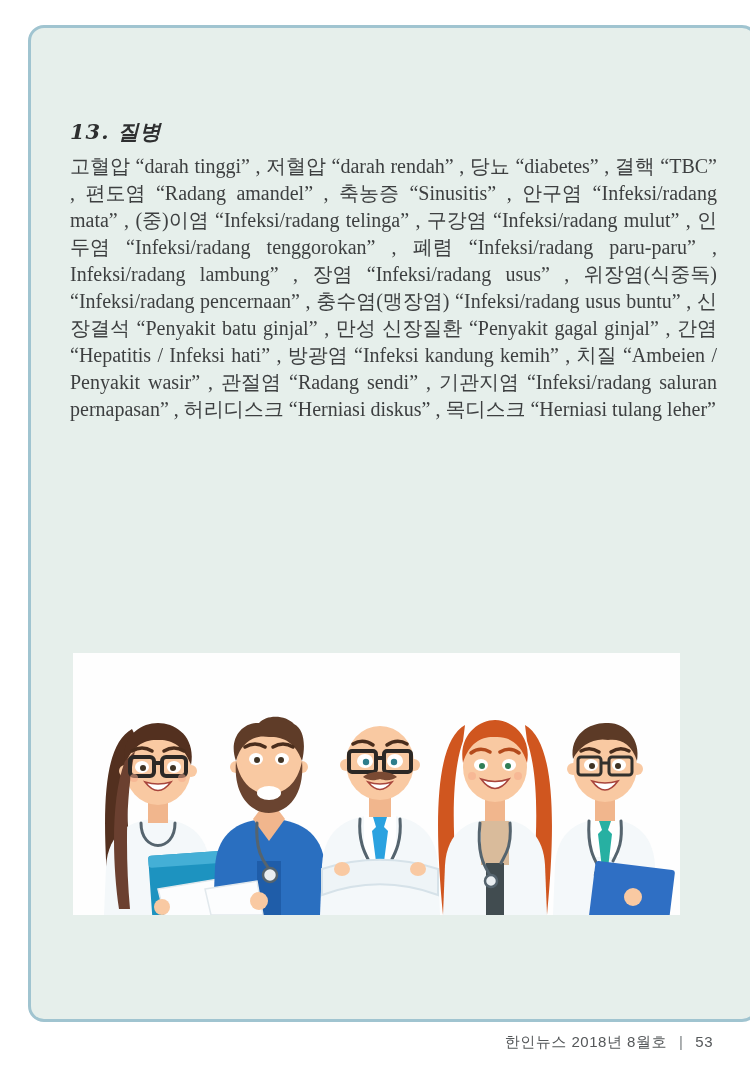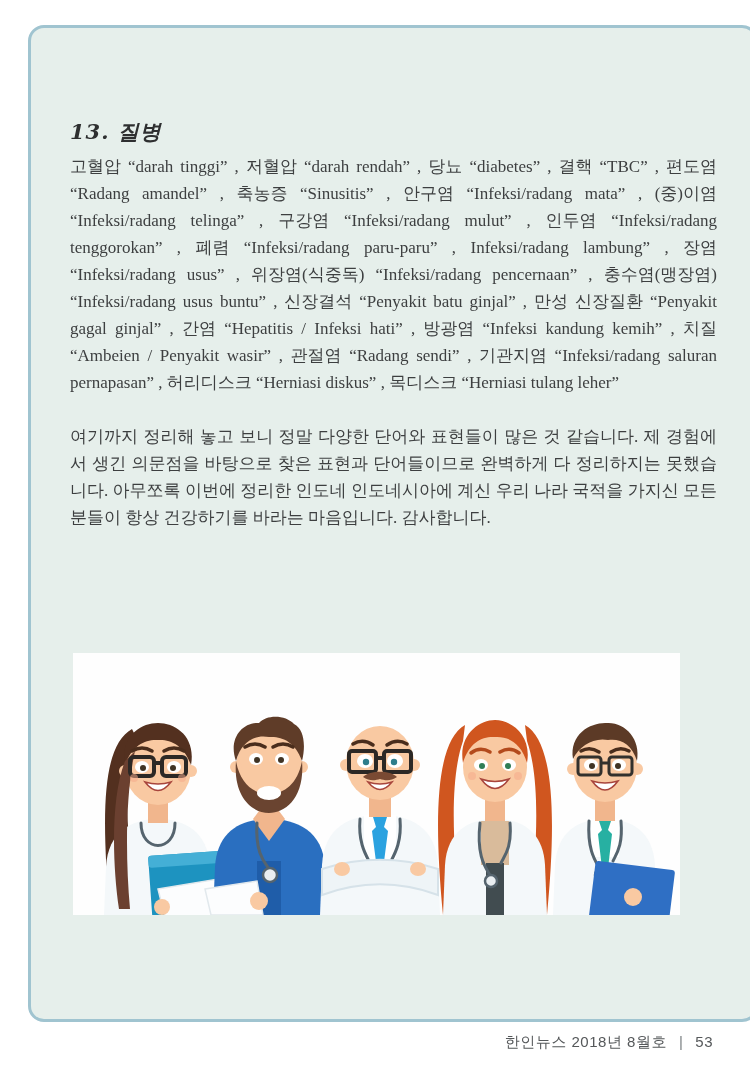--- a/index.html
+++ b/index.html
@@ -28,21 +28,21 @@
   .heading{
     font-family:"DejaVu Serif","Liberation Serif",serif;
     font-style:italic;
     font-weight:600;
     font-size:21px;
     letter-spacing:1px;
     color:#2e2f30;
     margin-bottom:7px;
   }
   .body-text{
-    font-size:17px;
+    font-size:20px;
     line-height:27px;
     color:var(--text);
     text-align:justify;
     word-break:normal;
   }
   .terms{margin-bottom:27px;}
   .illustration{
     position:absolute;
     left:42px; top:625px;
     width:607px; height:262px;
@@ -77,21 +77,20 @@
   .steth{fill:none;stroke:#55646e;stroke-width:3;stroke-linecap:round}
   .chestpiece{fill:#e9eef1;stroke:#55646e;stroke-width:2.5}
   .paper{fill:#fcfdfe;stroke:#e2e9ed;stroke-width:1.5}
 </style>
 </head>
 <body>
 
 <section class="panel">
   <h2 class="heading">13. 질병</h2>
   <p class="body-text terms">고혈압 “darah tinggi” , 저혈압 “darah rendah” , 당뇨 “diabetes” , 결핵 “TBC” , 편도염 “Radang amandel” , 축농증 “Sinusitis” , 안구염 “Infeksi/radang mata” , (중)이염 “Infeksi/radang telinga” , 구강염 “Infeksi/radang mulut” , 인두염 “Infeksi/radang tenggorokan” , 폐렴 “Infeksi/radang paru-paru” , Infeksi/radang lambung” , 장염 “Infeksi/radang usus” , 위장염(식중독) “Infeksi/radang pencernaan” , 충수염(맹장염) “Infeksi/radang usus buntu” , 신장결석 “Penyakit batu ginjal” , 만성 신장질환 “Penyakit gagal ginjal” , 간염 “Hepatitis / Infeksi hati” , 방광염 “Infeksi kandung kemih” , 치질 “Ambeien / Penyakit wasir” , 관절염 “Radang sendi” , 기관지염 “Infeksi/radang saluran pernapasan” , 허리디스크 “Herniasi diskus” , 목디스크 “Herniasi tulang leher”</p>
-  <p class="body-text">여기까지 정리해 놓고 보니 정말 다양한 단어와 표현들이 많은 것 같습니다. 제 경험에서 생긴 의문점을 바탕으로 찾은 표현과 단어들이므로 완벽하게 다 정리하지는 못했습니다. 아무쪼록 이번에 정리한 인도네 인도네시아에 계신 우리 나라 국적을 가지신 모든 분들이 항상 건강하기를 바라는 마음입니다. 감사합니다.</p>
 
   <div class="illustration">
     <svg width="607" height="262" viewBox="0 0 607 262" xmlns="http://www.w3.org/2000/svg">
       <rect width="607" height="262" fill="#fefefe"></rect>
 
       <g transform="translate(85,116)">
         <path d="M-26,-40 C-54,-24 -58,34 -48,146 L-18,146 C-33,64 -36,2 -23,-34 Z" fill="#53301f"></path>
         <path class="coat" d="M-54,146 L-52,98 C-50,62 -26,50 0,50 C26,50 50,62 52,98 L54,146 Z"></path>
         <path class="skin-sh" d="M-10,28 L-10,54 L10,54 L10,28 Z"></path>
         <ellipse class="skin" cx="0" cy="0" rx="33" ry="36"></ellipse>

